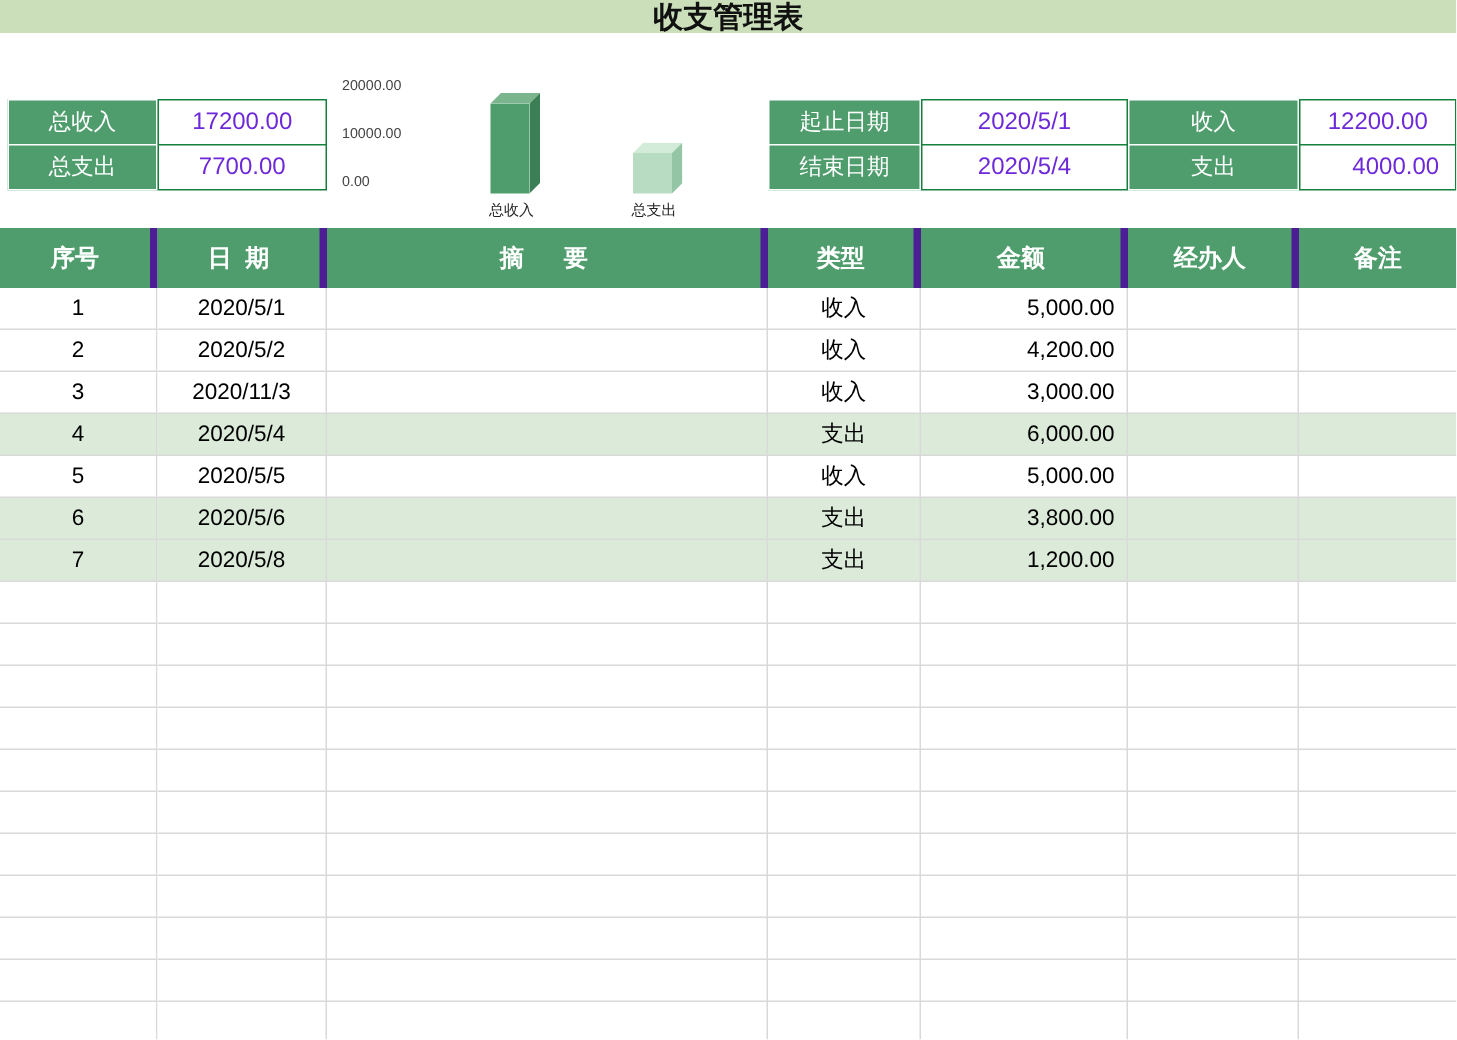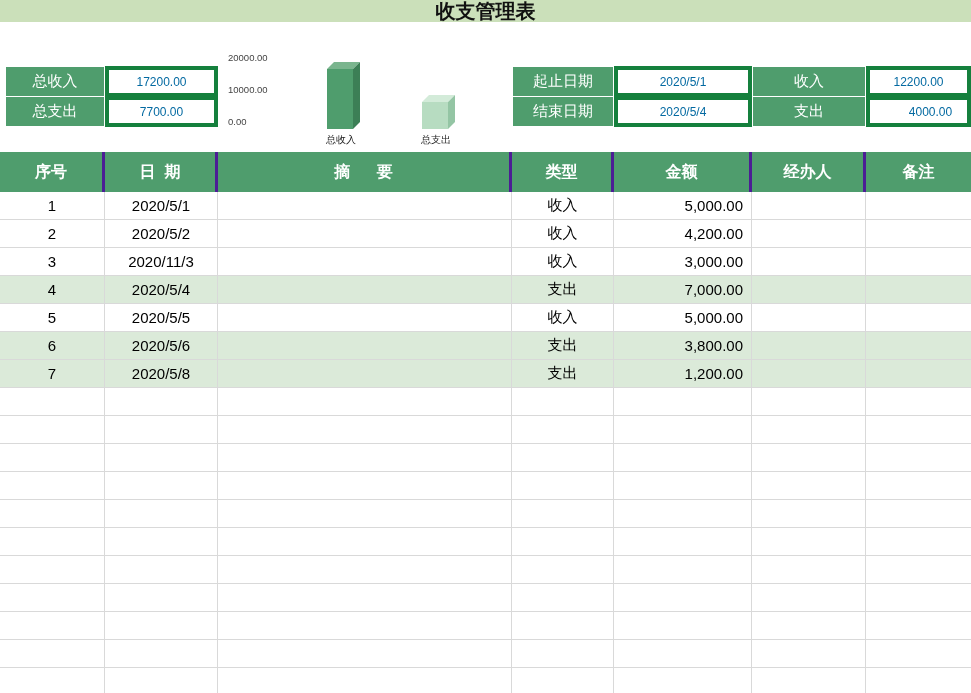--- a/index.html
+++ b/index.html
@@ -12,21 +12,21 @@
   }
   html,body{margin:0;padding:0;background:#ffffff;}
   body{font-family:"Liberation Sans","DejaVu Sans",sans-serif;color:#000;}
   .canvas{position:relative;width:971px;height:693px;overflow:hidden;background:#fff;}
 
   .title-bar{position:absolute;left:0;top:0;width:971px;height:22px;background:var(--title-bg);
     display:flex;align-items:center;justify-content:center;font-size:20px;font-weight:bold;color:#111;}
 
   .cell{position:absolute;box-sizing:border-box;display:flex;align-items:center;justify-content:center;}
   .green-cell{background:var(--green);color:#fff;font-size:15px;border:1px solid #fff;}
-  .value-cell{background:#fff;border:4px solid #15803d;font-size:12px;color:#0369a1;}
+  .value-cell{background:#fff;border:1px solid #15803d;font-size:16px;color:#6d28d9;}
 
   
   .chart{position:absolute;left:228px;top:46px;width:250px;height:104px;}
   .ytick{position:absolute;left:0;width:60px;text-align:left;font-size:9.5px;color:#444;}
   .ytick.t0{top:6px}.ytick.t1{top:38px}.ytick.t2{top:70px}
   .plot{position:absolute;left:70px;top:13px;width:180px;height:70px;}
   .bar{position:absolute;bottom:0;width:26px;}
   .bar.inc{left:29px;background:var(--bar-inc);}
   .bar.exp{left:124px;background:var(--bar-exp);}
   .bar::before{content:"";position:absolute;left:0;top:-7px;width:33px;height:7px;
@@ -35,21 +35,21 @@
     clip-path:polygon(0 7px,100% 0,100% calc(100% - 7px),0 100%);}
   .bar.inc::before{background:var(--bar-inc-top);} .bar.inc::after{background:var(--bar-inc-side);}
   .bar.exp::before{background:var(--bar-exp-top);} .bar.exp::after{background:var(--bar-exp-side);}
   .bar-label{position:absolute;top:87px;width:54px;text-align:center;font-size:10px;color:#222;}
   .bar-label.b0{left:86px}.bar-label.b1{left:181px}
 
   
   .table{position:absolute;left:0;top:152px;width:971px;}
   .thead{display:flex;height:40px;}
   .th{box-sizing:border-box;background:var(--green);color:#fff;font-weight:bold;font-size:16px;
-    display:flex;align-items:center;justify-content:center;border-right:3px solid #4c1d95;white-space:pre;}
+    display:flex;align-items:center;justify-content:center;border-right:5px solid #4c1d95;white-space:pre;}
   .row{display:flex;height:28px;}
   .td{box-sizing:border-box;border-right:1px solid var(--grid);border-bottom:1px solid var(--grid);
     display:flex;align-items:center;font-size:15px;background:#fff;white-space:pre;}
   .row.hl .td{background:var(--hl);}
   .c0{width:105px;justify-content:center;}
   .c1{width:113px;justify-content:center;}
   .c2{width:294px;justify-content:flex-start;padding-left:6px;}
   .c3{width:102px;justify-content:center;}
   .c4{width:138px;justify-content:flex-end;padding-right:8px;}
   .c5{width:114px;justify-content:center;}
@@ -124,21 +124,21 @@
           <div class="td c3">收入</div>
           <div class="td c4">3,000.00</div>
           <div class="td c5"></div>
           <div class="td c6"></div>
         </div>
         <div class="row hl">
           <div class="td c0">4</div>
           <div class="td c1">2020/5/4</div>
           <div class="td c2"></div>
           <div class="td c3">支出</div>
-          <div class="td c4">7,000.00</div>
+          <div class="td c4">6,000.00</div>
           <div class="td c5"></div>
           <div class="td c6"></div>
         </div>
         <div class="row">
           <div class="td c0">5</div>
           <div class="td c1">2020/5/5</div>
           <div class="td c2"></div>
           <div class="td c3">收入</div>
           <div class="td c4">5,000.00</div>
           <div class="td c5"></div>

